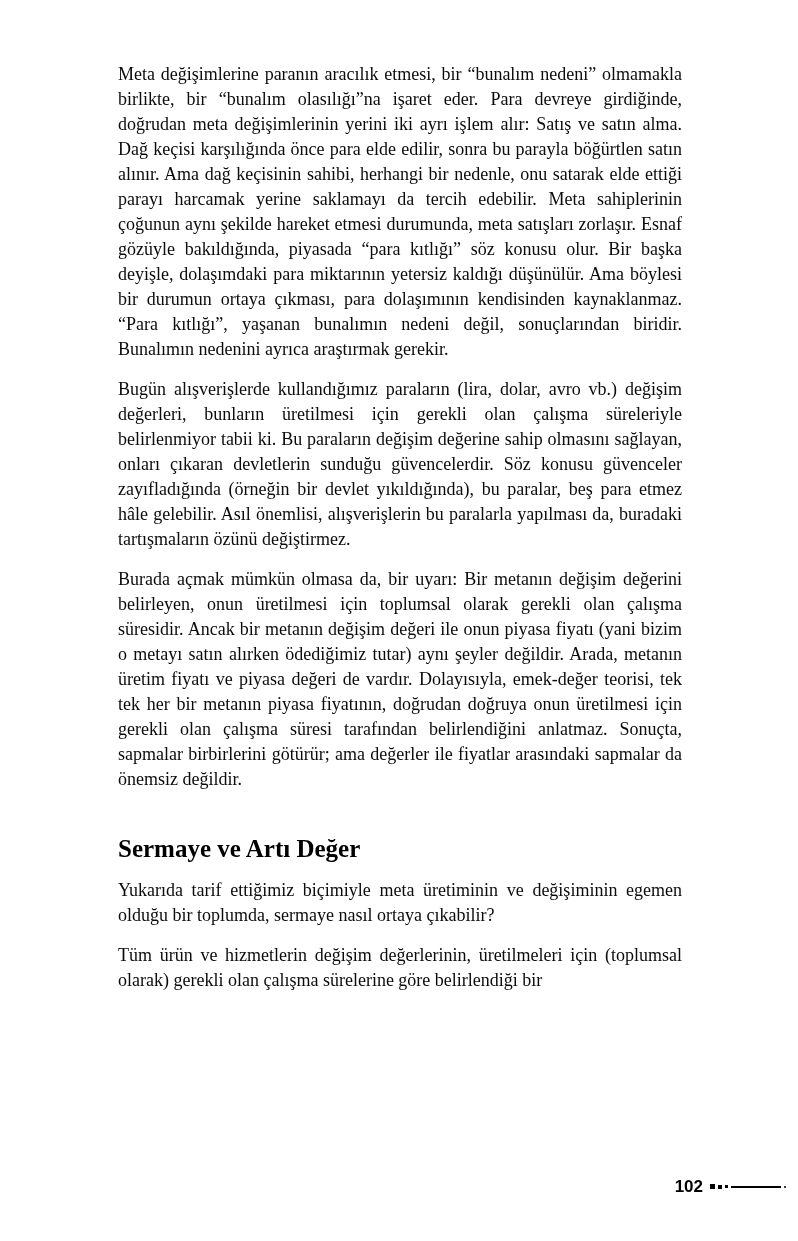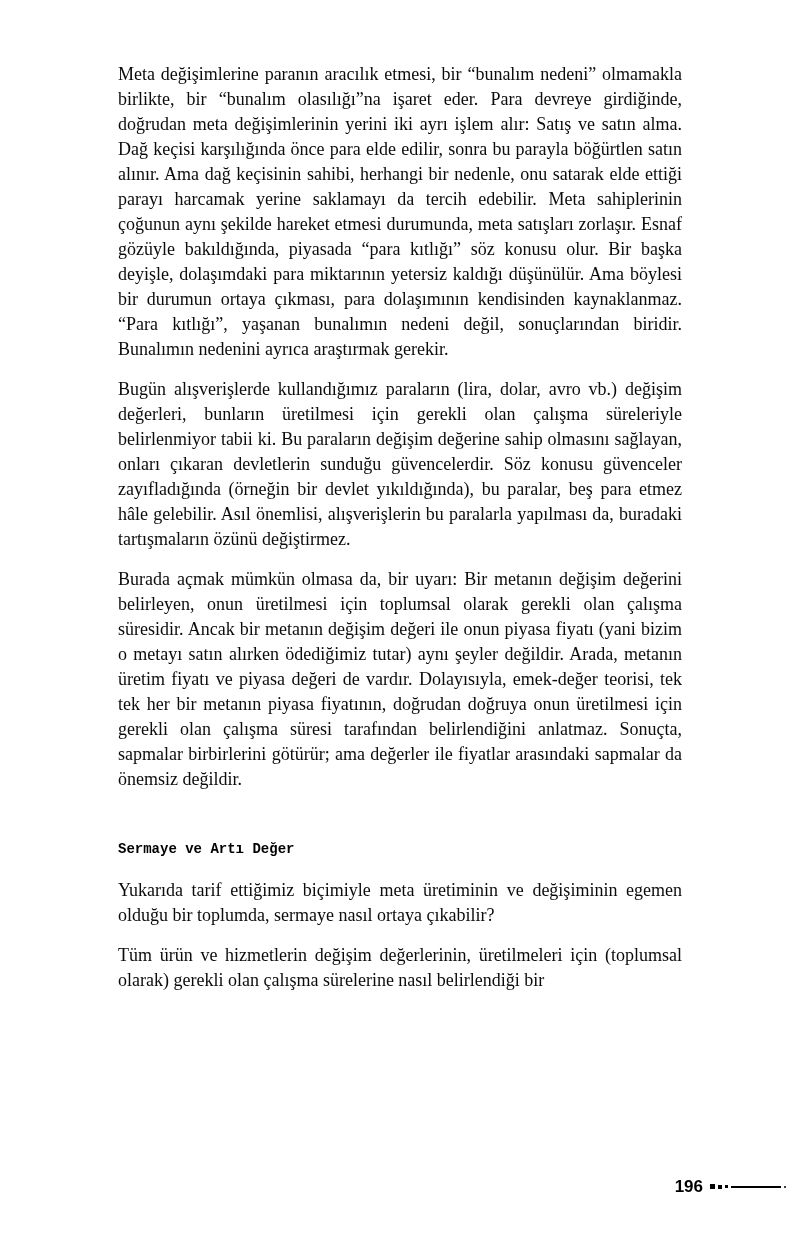--- a/index.html
+++ b/index.html
@@ -30,23 +30,23 @@
     text-align: justify;
     -webkit-hyphens: auto;
     hyphens: auto;
   }
 
   .content p {
     margin-bottom: 15px;
   }
 
   .section-heading {
-    font-family: Liberation Mono, monospace;
+    font-family: Liberation Serif, serif;
     font-weight: 700;
-    font-size: 14px;
+    font-size: 25px;
     line-height: 26px;
     text-align: left;
     margin-top: 44px;
     margin-bottom: 16px;
     color: #000000;
   }
 
   .footer {
     position: absolute;
     right: 12px;
@@ -106,26 +106,26 @@
 
     <p>Bugün alışverişlerde kullandığımız paraların (lira, dolar, avro vb.) değişim değerleri, bunların üretilmesi için gerekli olan çalışma süreleriyle belirlenmiyor tabii ki. Bu paraların değişim değerine sahip olmasını sağlayan, onları çıkaran devletlerin sunduğu güvencelerdir. Söz konusu güvenceler zayıfladığında (örneğin bir devlet yıkıldığında), bu paralar, beş para etmez hâle gelebilir. Asıl önemlisi, alışverişlerin bu paralarla yapılması da, buradaki tartışmaların özünü değiştirmez.</p>
 
     <p>Burada açmak mümkün olmasa da, bir uyarı: Bir metanın değişim değerini belirleyen, onun üretilmesi için toplumsal olarak gerekli olan çalışma süresidir. Ancak bir metanın değişim değeri ile onun piyasa fiyatı (yani bizim o metayı satın alırken ödediğimiz tutar) aynı şeyler değildir. Arada, metanın üretim fiyatı ve piyasa değeri de vardır. Dolayısıyla, emek-değer teorisi, tek tek her bir metanın piyasa fiyatının, doğrudan doğruya onun üretilmesi için gerekli olan çalışma süresi tarafından belirlendiğini anlatmaz. Sonuçta, sapmalar birbirlerini götürür; ama değerler ile fiyatlar arasındaki sapmalar da önemsiz değildir.</p>
 
     <h2 class="section-heading">Sermaye ve Artı Değer</h2>
 
 
     <p>Yukarıda tarif ettiğimiz biçimiyle meta üretiminin ve değişiminin egemen olduğu bir toplumda, sermaye nasıl ortaya çıkabilir?</p>
 
-    <p>Tüm ürün ve hizmetlerin değişim değerlerinin, üretilmeleri için (toplumsal olarak) gerekli olan çalışma sürelerine nasıl belirlendiği bir</p>
+    <p>Tüm ürün ve hizmetlerin değişim değerlerinin, üretilmeleri için (toplumsal olarak) gerekli olan çalışma sürelerine göre belirlendiği bir</p>
 
   </div>
 
   <div class="footer">
-    <span class="page-number">196</span>
+    <span class="page-number">102</span>
     <span class="ornament">
       <span class="sq sq1"></span>
       <span class="sq sq2"></span>
       <span class="sq sq3"></span>
       <span class="rule"></span>
       <span class="dot"></span>
     </span>
   </div>
 
 </div>

